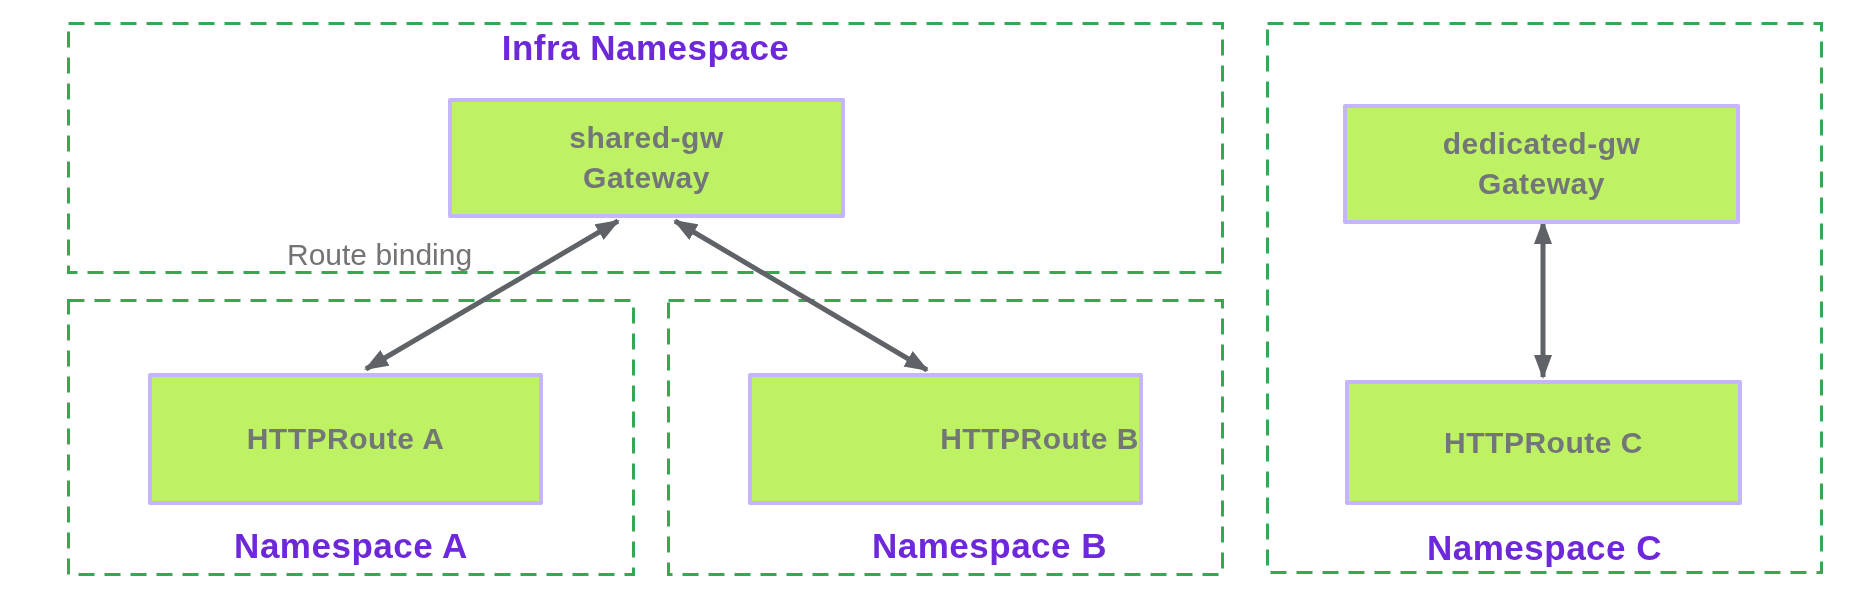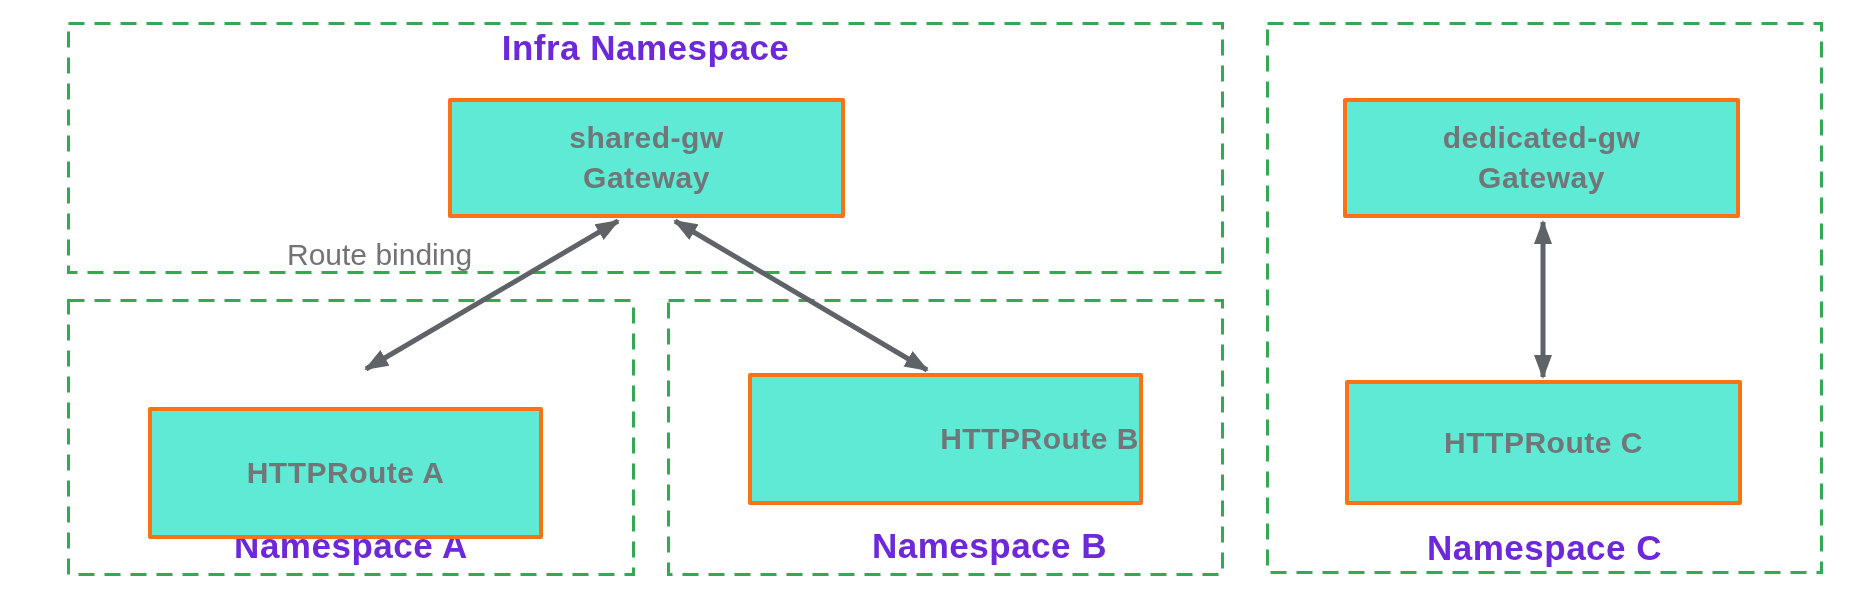--- a/index.html
+++ b/index.html
@@ -12,37 +12,37 @@
     overflow: hidden;
   }
   .layer-svg {
     position: absolute;
     left: 0; top: 0;
     width: 1860px; height: 600px;
   }
   .node {
     position: absolute;
     box-sizing: border-box;
-    border: 4px solid #f97316;
+    border: 4px solid #c4b5fd;
     border-radius: 2px;
-    background: #5eead4;
+    background: #bef264;
     display: flex;
     flex-direction: column;
     align-items: center;
     justify-content: center;
     color: #737679;
     font-size: 30px;
     font-weight: bold;
     line-height: 40px;
     text-align: center;
     letter-spacing: 0.5px;
   }
   .node-shared-gw   { left: 448px;  top: 98px;  width: 397px; height: 120px; }
-  .node-dedicated-gw{ left: 1343px; top: 98px;  width: 397px; height: 120px; }
-  .node-route-a     { left: 148px;  top: 373px; width: 395px; height: 132px; margin-top: 34px; }
+  .node-dedicated-gw{ left: 1343px; top: 104px;  width: 397px; height: 120px; }
+  .node-route-a     { left: 148px;  top: 373px; width: 395px; height: 132px; }
   .node-route-b     { left: 748px;  top: 373px; width: 395px; height: 132px; align-items: flex-end; }
   .node-route-c     { left: 1345px; top: 380px; width: 397px; height: 125px; }
   .ns-label {
     position: absolute;
     color: #6d28d9;
     font-size: 35px;
     font-weight: bold;
     text-align: center;
     letter-spacing: 0.5px;
     white-space: nowrap;

